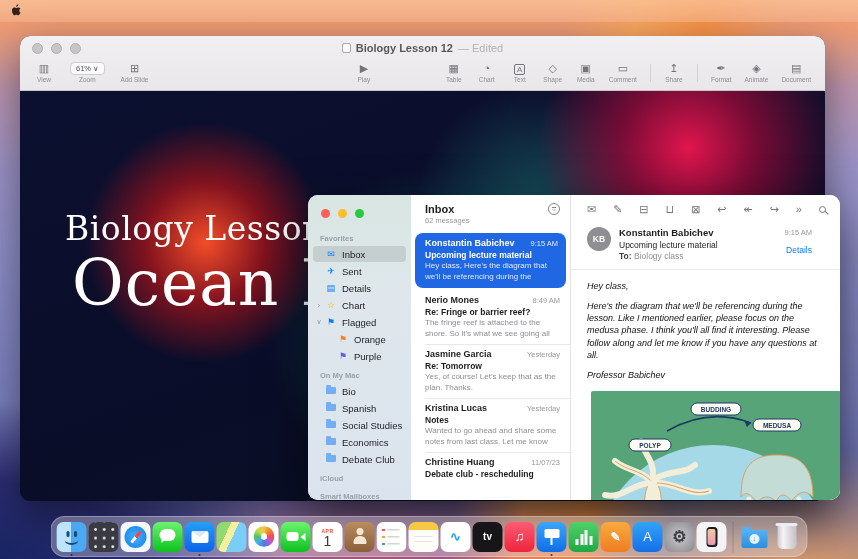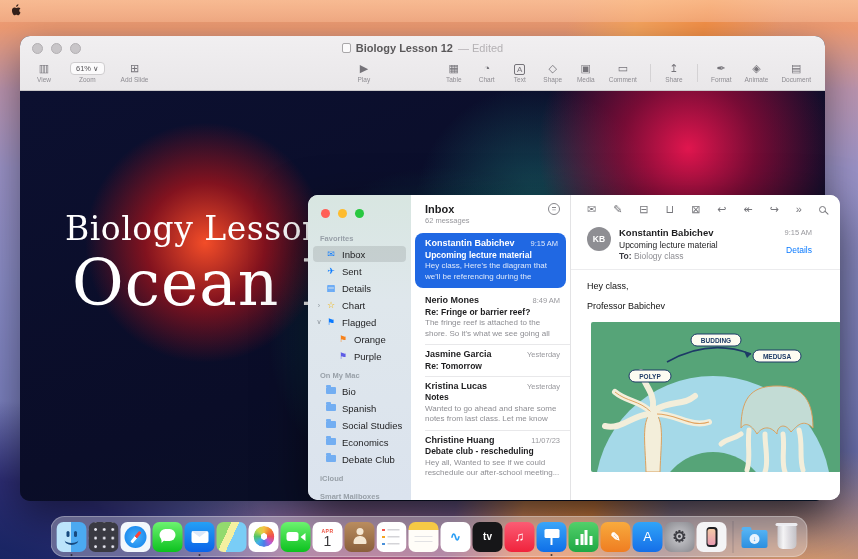--- a/index.html
+++ b/index.html
@@ -114,21 +114,21 @@
   .view-head{display:flex;padding:8px 28px 8px 16px;border-bottom:1px solid #ececee;}
   .avatar{width:24px;height:24px;border-radius:50%;background:#8e8e93;color:#fff;font-size:8.5px;font-weight:bold;display:flex;align-items:center;justify-content:center;flex:none;margin-right:8px;}
   .vh-mid{flex:1;min-width:0;}
   .vh-name{font-size:9.5px;font-weight:bold;color:#1d1d1f;}
   .vh-subj{font-size:8.5px;color:#1d1d1f;margin-top:1.5px;}
   .vh-to{font-size:8.5px;color:#8e8e93;margin-top:1.5px;}
   .vh-to b{color:#3c3c43;font-weight:bold;}
   .vh-right{text-align:right;flex:none;}
   .vh-time{font-size:7.5px;color:#98989d;margin-top:1px;}
   .vh-details{font-size:8.5px;color:#0a7aff;margin-top:8px;}
-  .view-body{padding:10px 16px 0 16px;font-size:9px;color:#111;line-height:1.35;}
+  .view-body{padding:10px 16px 0 16px;font-size:9px;color:#111;line-height:1.35;font-style:italic;}
   .view-body p{margin:0 0 8px 0;}
   .diagram{margin:2px 0 0 20px;width:250px;height:150px;border-radius:2px;overflow:hidden;flex:none;}
   
   .dock{position:absolute;left:50%;transform:translateX(-50%);bottom:2px;height:41px;z-index:30;
     background:rgba(250,246,248,0.32);border:1px solid rgba(255,255,255,0.28);border-radius:14px;
     display:flex;align-items:center;padding:0 5px;gap:2px;backdrop-filter:blur(6px);}
   .dock-item{position:relative;width:30px;height:30px;flex:none;}
   .dock-ic{width:30px;height:30px;border-radius:7px;position:relative;overflow:hidden;display:flex;align-items:center;justify-content:center;}
   .dock-dot{position:absolute;bottom:-4.5px;left:50%;margin-left:-1.25px;width:2.5px;height:2.5px;border-radius:50%;background:rgba(35,35,40,0.85);}
   .dock-sep{width:1px;height:32px;background:rgba(60,60,70,0.25);margin:0 4px;flex:none;}
@@ -377,36 +377,36 @@
             </div>
             <div class="msg-subj">Re: Fringe or barrier reef?</div>
             <div class="msg-prev">The fringe reef is attached to the shore. So it's what we see going all along the...</div>
           </div>
           <div class="msg-row">
             <div class="msg-l1">
               <span class="msg-sender">Jasmine Garcia</span>
               <span class="msg-time">Yesterday</span>
             </div>
             <div class="msg-subj">Re: Tomorrow</div>
+            <div class="msg-prev">Yes, of course! Let's keep that as the plan. Thanks.</div>
           </div>
           <div class="msg-row">
             <div class="msg-l1">
               <span class="msg-sender">Kristina Lucas</span>
               <span class="msg-time">Yesterday</span>
             </div>
             <div class="msg-subj">Notes</div>
             <div class="msg-prev">Wanted to go ahead and share some notes from last class. Let me know of...</div>
           </div>
           <div class="msg-row">
             <div class="msg-l1">
               <span class="msg-sender">Christine Huang</span>
               <span class="msg-time">11/07/23</span>
             </div>
             <div class="msg-subj">Debate club - rescheduling</div>
-            <div class="msg-prev">Hey all, Wanted to see if we could reschedule our after-school meeting...</div>
           </div>
         </div>
     </div>
     <div class="mail-view">
       <div class="view-toolbar" id="mail-toolbar">
           <div class="mt-group">
             <span class="mt-ic">✉</span>
             <span class="mt-ic">✎</span>
           </div>
           <div class="mt-group">
@@ -431,20 +431,21 @@
           <div class="vh-subj">Upcoming lecture material</div>
           <div class="vh-to"><b>To:</b> <span>Biology class</span></div>
         </div>
         <div class="vh-right">
           <div class="vh-time">9:15 AM</div>
           <div class="vh-details">Details</div>
         </div>
       </div>
       <div class="view-body" id="mail-body">
           <p>Hey class,</p>
+          <p>Here's the diagram that we'll be referencing during the lesson. Like I mentioned earlier, please focus on the medusa phase. I think you'll all find it interesting. Please follow along and let me know if you have any questions at all.</p>
           <p>Professor Babichev</p>
         </div>
       <svg class="diagram" viewBox="0 0 250 150" xmlns="http://www.w3.org/2000/svg">
         <rect x="0" y="0" width="250" height="150" fill="#56a478"></rect>
         <circle cx="122" cy="172" r="118" fill="#a5d9e8"></circle>
         <circle cx="122" cy="186" r="56" fill="#56a478"></circle>
 
         <path d="M55,150 C54,118 50,98 62,88 C74,98 70,118 69,150 Z" fill="#f3eeda" stroke="#d9a05f" stroke-width="1"></path>
         <path d="M60,90 C48,78 36,80 24,70" fill="none" stroke="#f3eeda" stroke-width="6" stroke-linecap="round"></path>
         <path d="M60,90 C48,78 36,80 24,70" fill="none" stroke="#e2a35f" stroke-width="1"></path>

